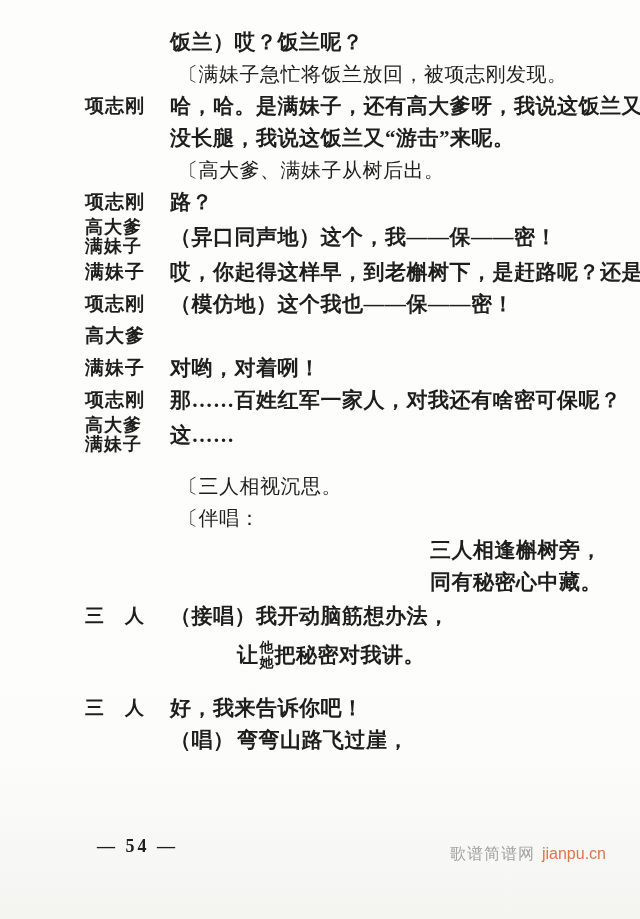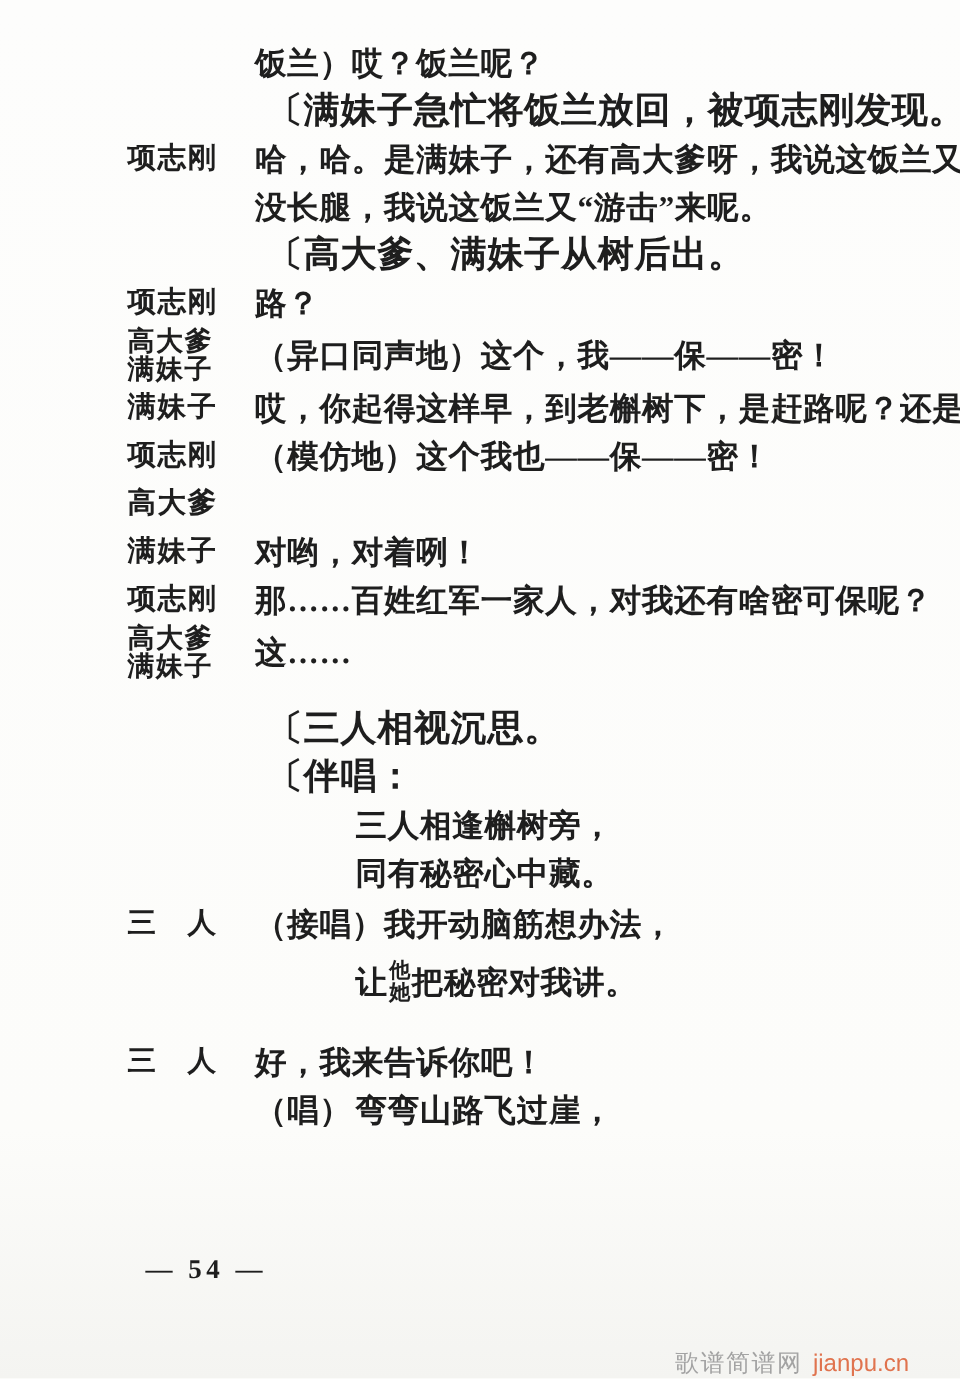--- a/index.html
+++ b/index.html
@@ -31,41 +31,41 @@
   }
   .name.stacked{display:flex;flex-direction:column;justify-content:center;}
   .name .nline{line-height:19px;font-size:18px;font-weight:700;}
   .body{flex:1;min-width:0;}
   .line{
     font-size:21px;font-weight:600;
     line-height:32px;
     letter-spacing:0.5px;
     white-space:nowrap;
   }
-  .stage{margin-left:8px;font-size:24px;font-weight:700;}
-  .lyric{margin-left:67px;font-weight:700;}
+  .stage{margin-left:8px;font-size:20px;font-weight:400;}
+  .lyric{margin-left:67px;font-weight:700;text-align:right;}
   .lyric-flex{display:flex;align-items:center;height:46px;}
   .stack{
     display:flex;flex-direction:column;
     margin:0 1px;
   }
   .stack .sline{font-size:14px;line-height:15px;font-weight:700;letter-spacing:0;}
   .tagged{display:flex;}
   .tag{width:67px;flex:none;font-weight:600;}
   .seg{font-weight:700;}
   
   .row:nth-child(13){margin-top:16px;}
   .row:nth-child(17){margin-top:2px;}
   .row:nth-child(19){margin-top:14px;}
   .pagenum{
     position:absolute;left:97px;top:836px;
     font-size:18px;font-weight:600;letter-spacing:3px;font-family:Liberation Serif, serif;
   }
   .watermark{
-    position:absolute;right:34px;top:899px;
+    position:absolute;right:34px;top:844px;
     font-size:16px;
     font-family:"Liberation Sans","DejaVu Sans",sans-serif;
     white-space:nowrap;
   }
   .wm-name{color:#a3a3a3;margin-right:7px;letter-spacing:1px;}
   .wm-url{color:#e0734e;}
 </style>
 </head>
 <body>
 

